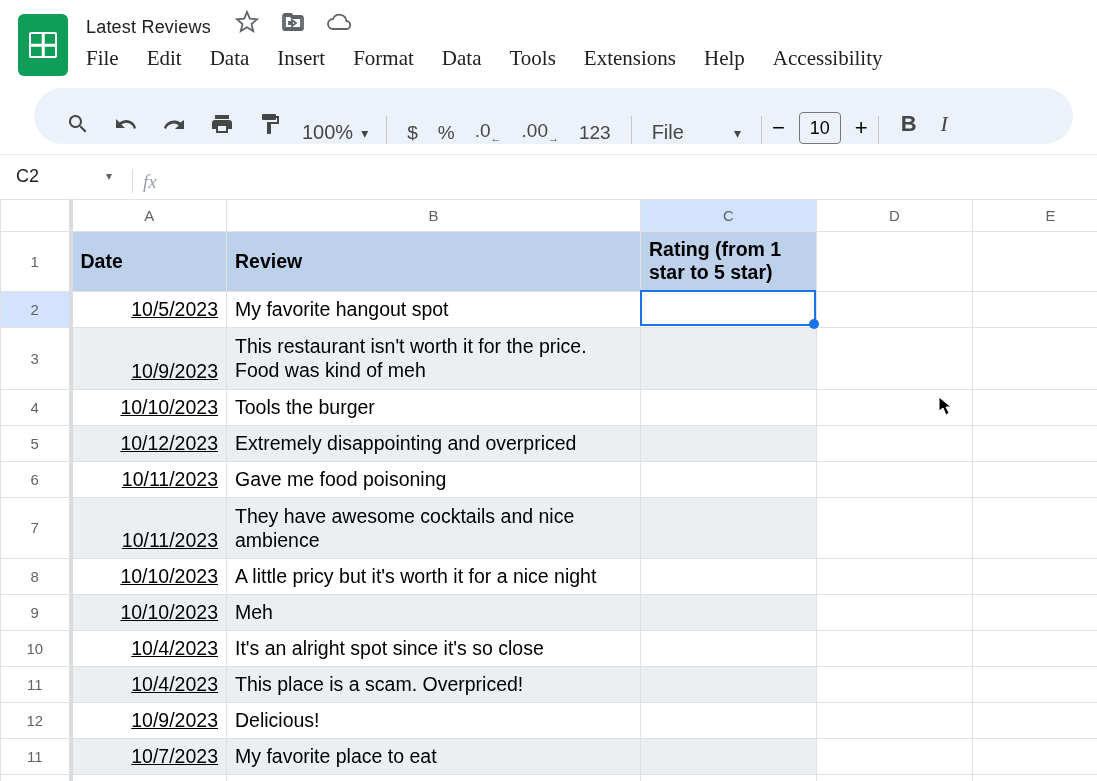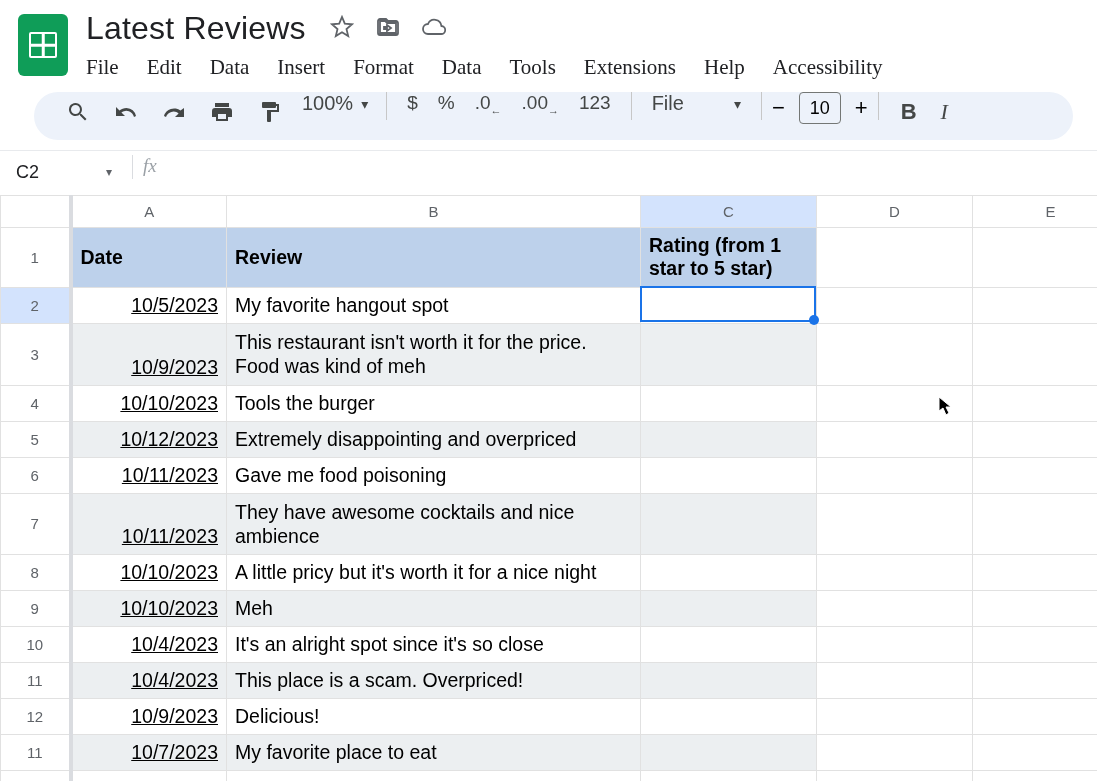--- a/index.html
+++ b/index.html
@@ -7,43 +7,43 @@
 
   
   .header { display: flex; align-items: flex-start; padding: 10px 0 0 18px; gap: 18px; }
   .app-icon { width: 50px; height: 62px; background: #0f9d58; border-radius: 6px; display: flex; align-items: center; justify-content: center; flex-shrink: 0; margin-top: 4px; }
   .app-icon-inner { width: 28px; height: 26px; border: 2.5px solid #fff; border-radius: 2px; position: relative; }
   .app-icon-inner::before { content: ""; position: absolute; left: 50%; top: 0; bottom: 0; width: 2.5px; background: #fff; transform: translateX(-50%);}
   .app-icon-inner::after { content: ""; position: absolute; top: 50%; left: 0; right: 0; height: 2.5px; background: #fff; transform: translateY(-50%);}
 
   .title-area { display: flex; flex-direction: column; gap: 8px; }
   .title-row { display: flex; align-items: center; gap: 24px; }
-  .doc-title { font-size: 32px; font-weight: 400; color: #202124; letter-spacing: 0.2px; }
+  .doc-title { font-size: 18px; font-weight: 400; color: #202124; letter-spacing: 0.2px; margin-top: 7px; }
   .title-icons { display: flex; gap: 22px; align-items: center; }
   .title-icons svg { width: 24px; height: 24px; fill: none; stroke: #5f6368; stroke-width: 1.8;}
   .menu-bar { display: flex; gap: 28px; font-size: 21px; color: #202124; }
   .menu-item { cursor: pointer; font-family: Liberation Serif, serif; }
 
   
   .toolbar-wrap { padding: 12px 24px 10px 34px; }
-  .toolbar { background: #edf2fa; border-radius: 40px; height: 48px; display: flex; align-items: flex-start; padding: 0 20px; gap: 0; }
+  .toolbar { background: #edf2fa; border-radius: 40px; height: 56px; display: flex; align-items: flex-end; padding: 0 20px; gap: 0; }
   .tb-btn { display: flex; align-items: center; justify-content: center; height: 40px; padding: 0 12px; cursor: pointer; color: #444746; }
   .tb-btn svg { width: 24px; height: 24px; fill: #444746; }
   .tb-sep { width: 1px; height: 28px; background: #c7c7c7; margin: 0 10px; }
   .zoom { font-size: 20px; color: #444746; display:flex; align-items:center; gap:8px; padding:0 8px;}
   .zoom-arrow { font-size: 14px; }
   .tb-text { font-size: 19px; color: #444746; padding: 0 10px; }
   .font-select { display:flex; align-items:center; gap:50px; font-size:20px; color:#444746; padding:0 10px;}
   .font-size-box { border:1px solid #747775; border-radius:4px; width:42px; height:32px; display:flex; align-items:center; justify-content:center; font-size:18px; }
   .font-size-group { display:flex; align-items:center; gap:14px; }
   .bold-btn { font-size:22px; font-weight:bold; }
   .italic-btn { font-size:22px; font-style:italic; font-family: Georgia, serif;}
 
   
-  .formula-area { display:flex; align-items:flex-start; padding: 4px 0 6px 12px; border-top:1px solid #e8eaed;}
+  .formula-area { display:flex; align-items:flex-end; padding: 4px 0 6px 12px; border-top:1px solid #e8eaed;}
   .name-box { width: 110px; display:flex; align-items:center; justify-content:space-between; padding:0 10px 0 4px; height:34px; font-size:18px; color:#202124;}
   .name-box-arrow { font-size:12px; color:#5f6368;}
   .fx-sep { width:1px; height:24px; background:#dadce0; margin:0 10px;}
   .fx-label { font-family: Georgia, serif; font-style:italic; font-size:19px; color:#9aa0a6; }
 
   
   .grid-container { position: relative; }
   table.sheet { border-collapse: collapse; table-layout: fixed; width: 1097px; }
   table.sheet th, table.sheet td { border: 1px solid #e1e1e1; overflow:hidden; }
   .corner { width: 70px; height: 32px; background:#fff; border-right:4px solid #dadce0 !important;}

